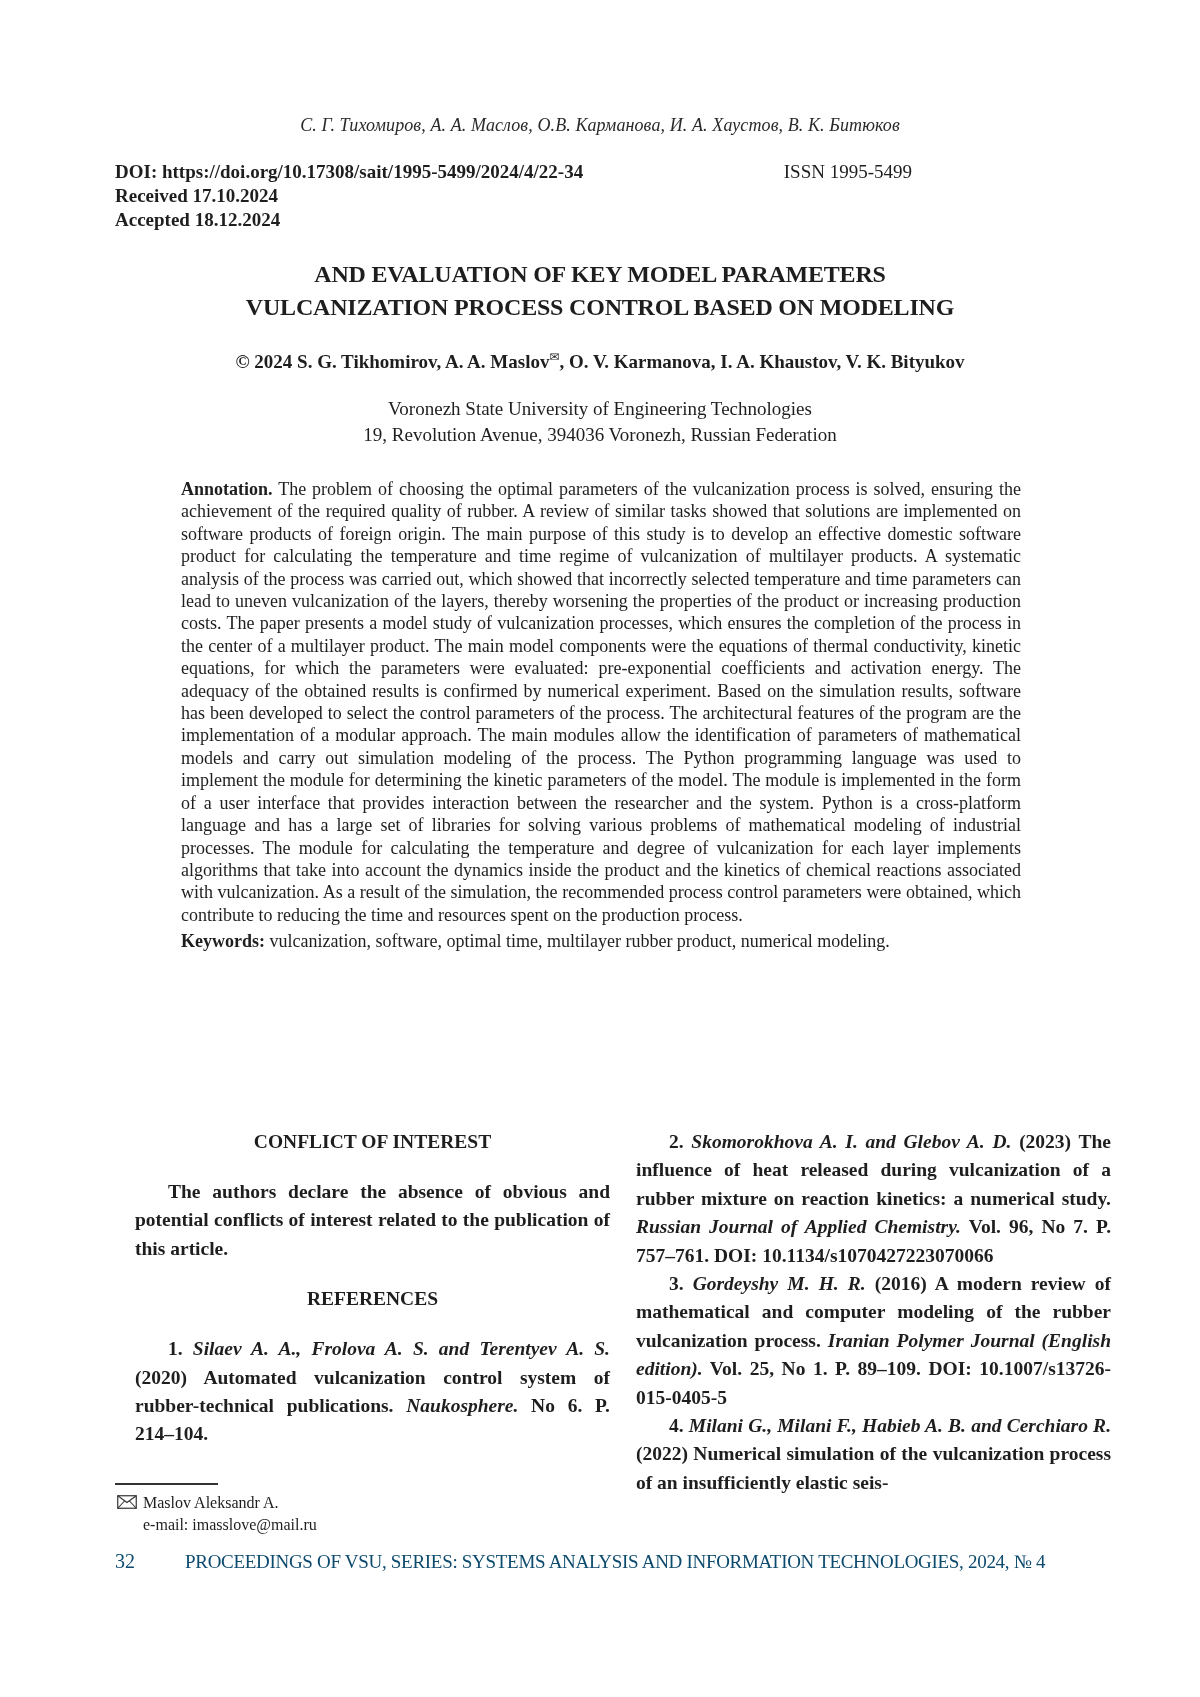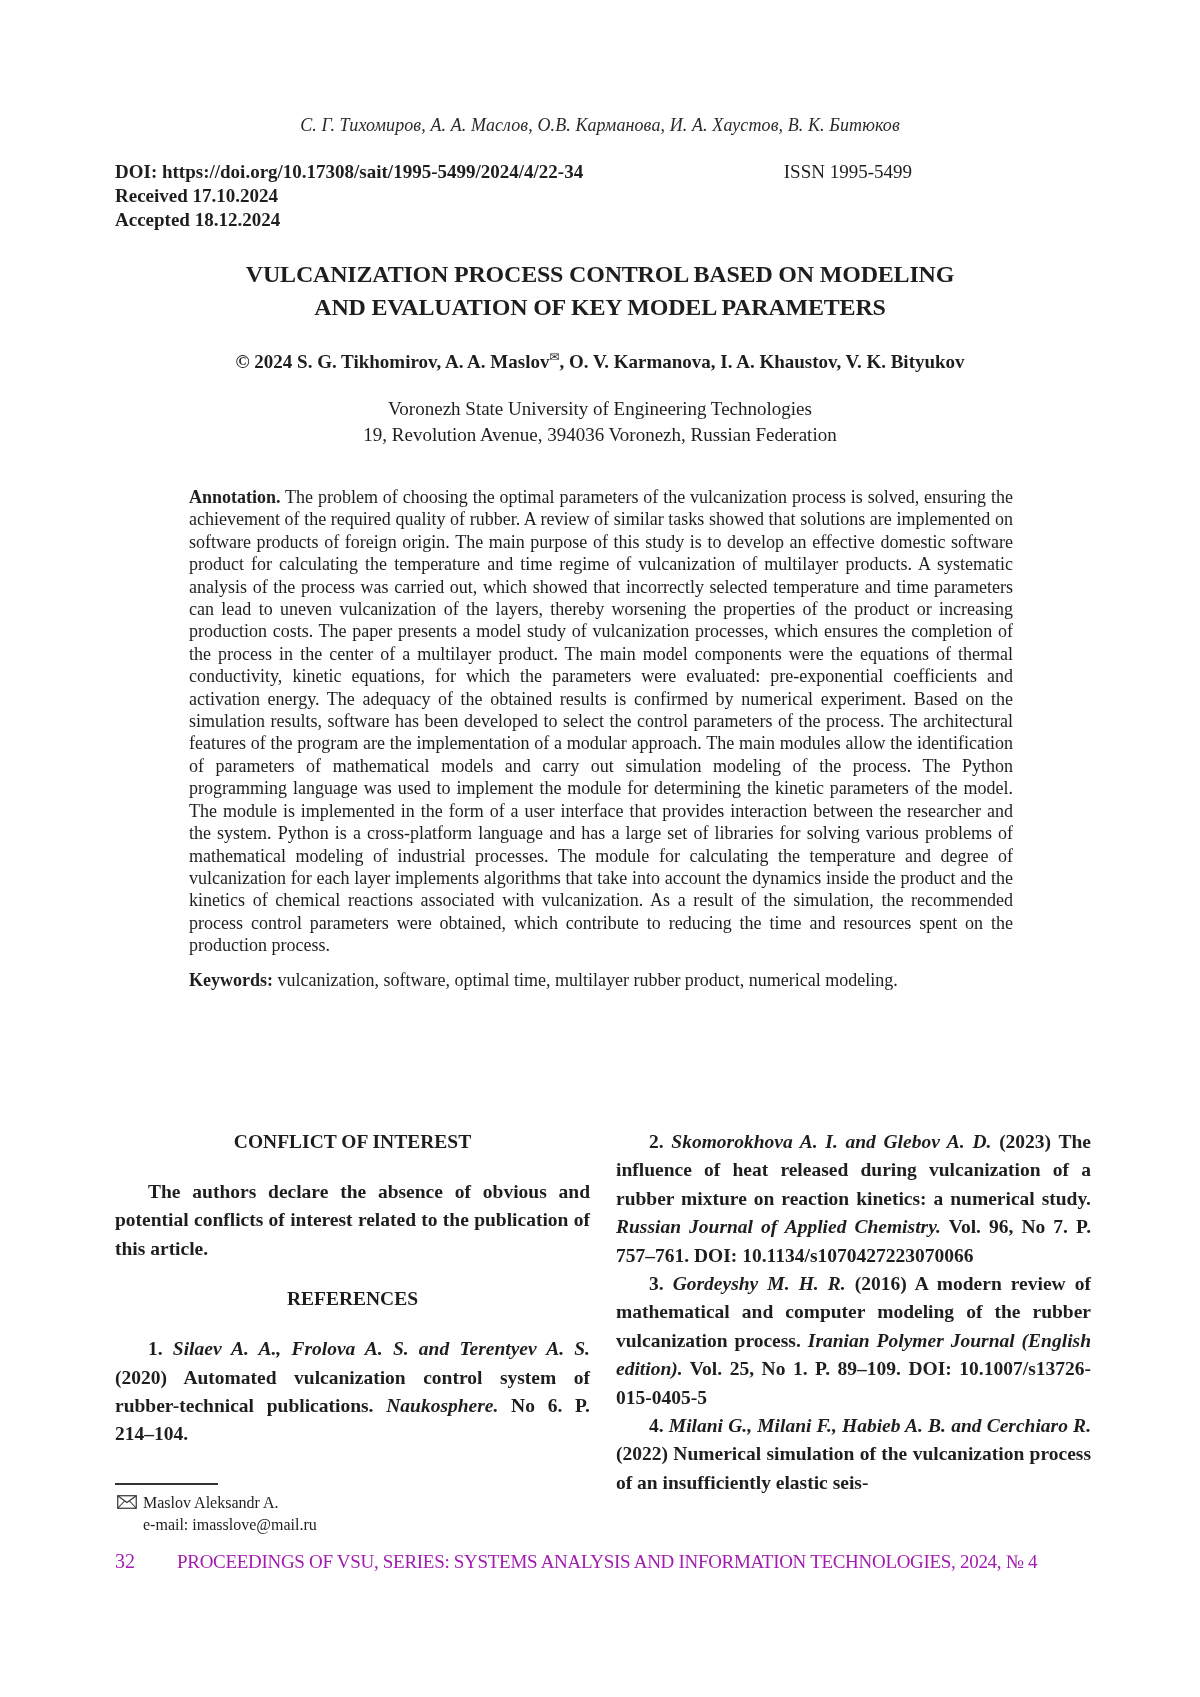--- a/index.html
+++ b/index.html
@@ -29,59 +29,59 @@
     .affil {
       position: absolute; top: 396px; left: 0; width: 1200px; text-align: center;
       font-size: 19px; line-height: 26px;
     }
 
     .abstract {
       position: absolute; left: 177px; top: 474px; width: 848px;
       font-size: 18px; line-height: 22.4px; text-align: justify;
     }
     .abstract .label { font-weight: bold; }
-    .abstract p { margin: 12px; }
+    .abstract p { margin: 4px; }
 
-    .col { position: absolute; width: 475px; font-size: 19.5px; line-height: 28.4px; text-align: justify; }
+    .col { position: absolute; width: 475px; font-size: 19.5px; line-height: 28.4px; text-align: justify; margin-left: 20px; }
     .col-left { left: 115px; top: 1128px; }
     .col-right { left: 616px; top: 1128px; }
     .section-head { text-align: center; font-weight: bold; font-size: 19.5px; line-height: 28px; }
     .col p { margin: 0; text-indent: 33px; font-weight: bold; }
     .col .gap-sm { height: 22px; }
     .ref-authors, .ref-journal { font-style: italic; }
 
     .footnote-rule { position: absolute; left: 115px; top: 1483px; width: 103px; height: 2px; background: #333; }
     .footnote { position: absolute; left: 117px; top: 1492px; font-size: 16px; line-height: 22px; }
     .footnote .mail-icon { display: inline-block; width: 20px; height: 14px; vertical-align: -1px; margin-right: 6px; }
     .footnote .email-line { padding-left: 26px; }
 
     .footer {
       position: absolute; top: 1550px; left: 115px; width: 978px; font-size: 19px;
-      display: flex; align-items: baseline; color: #a21caf;
+      display: flex; align-items: baseline; color: #0c4a6e; gap: 8px;
     }
     .footer .page-num { width: 62px; font-size: 20px; }
     .footer .journal { flex: 1; letter-spacing: -0.3px; }
   </style>
 </head>
 <body>
 
 <div class="page">
 
   <div class="running-head">С. Г. Тихомиров, А. А. Маслов, О.В. Карманова, И. А. Хаустов, В. К. Битюков</div>
 
   <div class="meta">
     <div>DOI: https://doi.org/10.17308/sait/1995-5499/2024/4/22-34</div>
     <div>Received 17.10.2024</div>
     <div>Accepted 18.12.2024</div>
   </div>
   <div class="issn">ISSN 1995-5499</div>
 
   <div class="title">
+    <div>AND EVALUATION OF KEY MODEL PARAMETERS</div>
     <div>VULCANIZATION PROCESS CONTROL BASED ON MODELING</div>
-    <div>AND EVALUATION OF KEY MODEL PARAMETERS</div>
   </div>
 
   <div class="authors">
     <span>© 2024 S. G. Tikhomirov, A. A. Maslov</span><span class="mail-sup">✉</span><span>, O. V. Karmanova, I. A. Khaustov, V. K. Bityukov</span>
   </div>
 
   <div class="affil">
     <div>Voronezh State University of Engineering Technologies</div>
     <div>19, Revolution Avenue, 394036 Voronezh, Russian Federation</div>
   </div>

